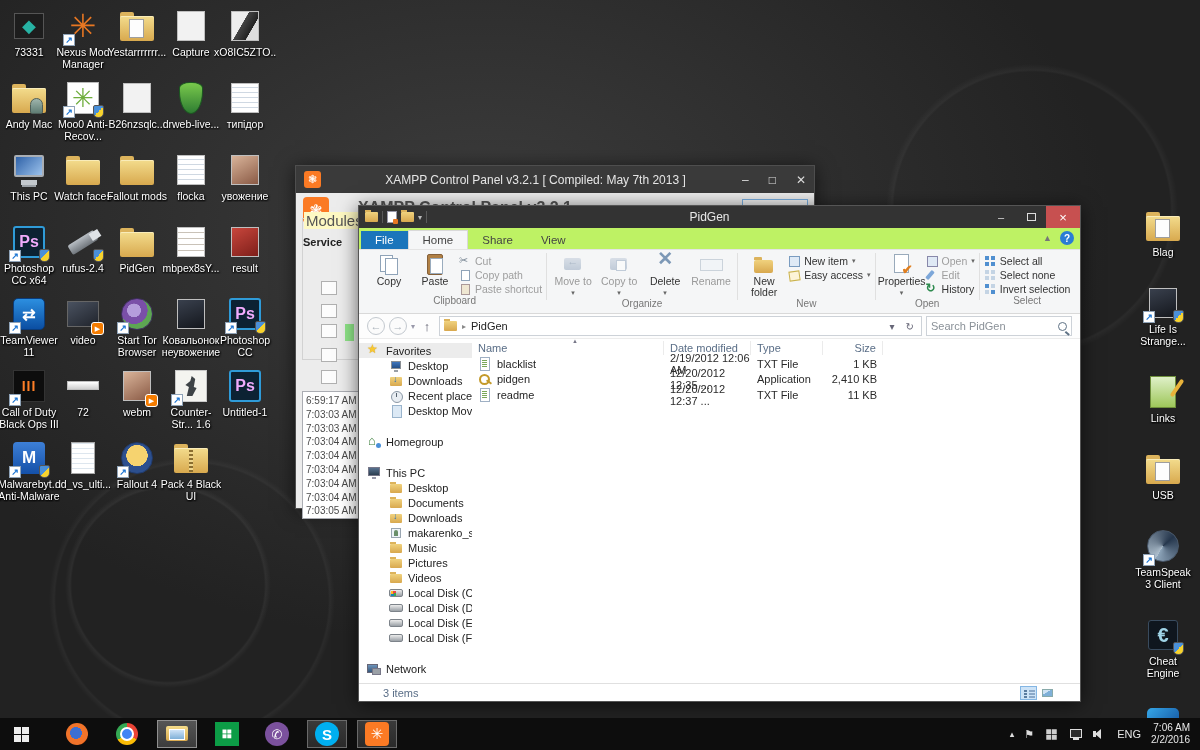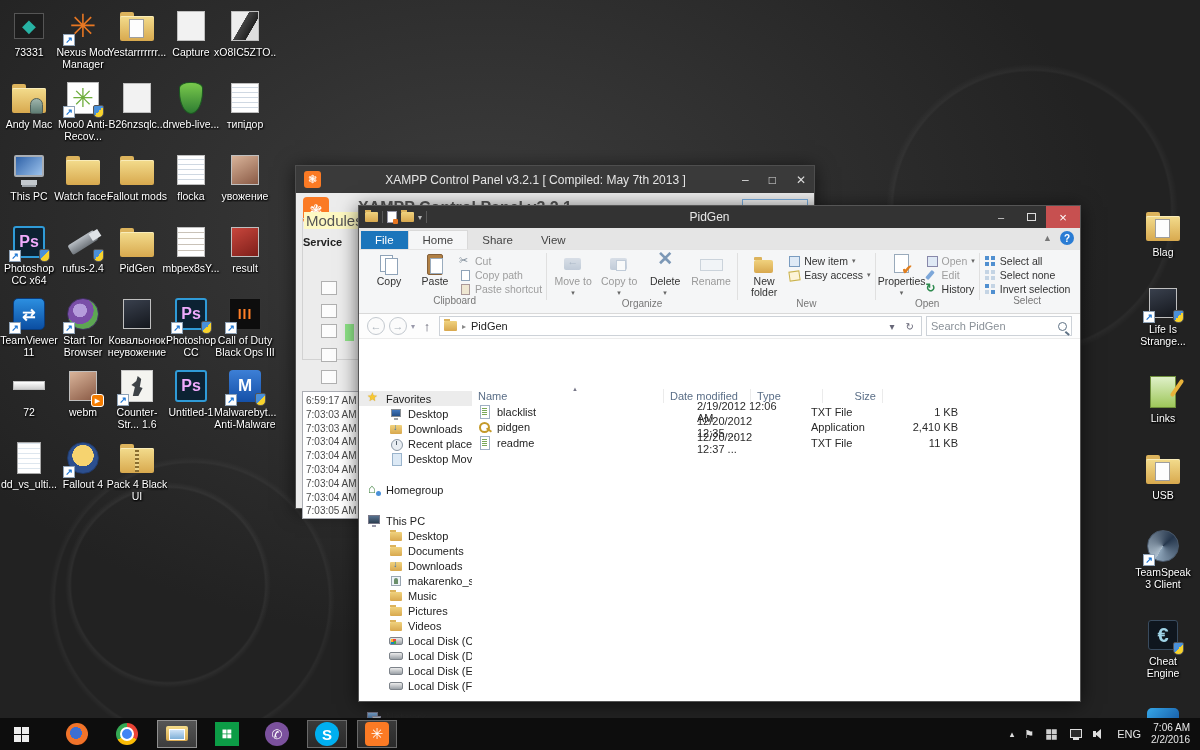--- a/index.html
+++ b/index.html
@@ -103,21 +103,21 @@
   .qpage{width:10px;height:12px;background:#fff;border:1px solid #99a;position:relative;}
   .qpage::after{content:"";position:absolute;right:-2px;bottom:-2px;width:5px;height:5px;background:#e87722;border-radius:1px;}
   .qsep{width:1px;height:12px;background:#5a5a5a;}
   .qdd{font-size:8px;color:#bbb;}
   .etitle .tt{flex:1;text-align:center;font-size:12px;}
   .ebtns{display:flex;height:100%;}
   .ebtn{width:30px;height:100%;display:flex;align-items:center;justify-content:center;color:#ddd;font-size:11px;}
   .ebtn .maxbox{width:9px;height:8px;border:1px solid #ddd;}
   .ebtn.close{width:34px;background:#c75050;color:#fff;font-size:13px;}
   
-  .etabs{height:22px;background:#e5e5e5;border-bottom:1px solid #e4e4e4;display:flex;align-items:flex-end;padding-left:2px;position:relative;}
+  .etabs{height:22px;background:#bef264;border-bottom:1px solid #e4e4e4;display:flex;align-items:flex-end;padding-left:2px;position:relative;}
   .etab{padding:3px 14px 3px;color:#444;font-size:11.5px;}
   .etab.file{background:#1b75bb;color:#fff;padding:3px 14px;}
   .etab.active{background:#f5f6f7;border:1px solid #d9d9d9;border-bottom:none;}
   .etabs .right{position:absolute;right:6px;top:3px;display:flex;gap:8px;align-items:center;}
   .chev{color:#777;font-size:9px;}
   .helpq{width:14px;height:14px;border-radius:50%;background:#2a7cd4;color:#fff;font-size:10px;font-weight:bold;display:flex;align-items:center;justify-content:center;}
   
   .ribbon{height:52px;background:#f5f6f7;display:flex;align-items:stretch;padding:1px 4px 0;}
   .rwrap{height:64px;background:#f5f6f7;border-bottom:1px solid #d9d9d9;}
   .rgroup{display:flex;flex-direction:column;}
@@ -168,21 +168,21 @@
   .abox .crumb{flex:1;display:flex;align-items:center;gap:5px;color:#222;}
   .abox .qfold{flex:none;}
   .sepg{color:#888;font-size:8px;}
   .abtn{color:#667;font-size:10px;padding:0 3px;}
   .sbox{width:146px;height:20px;border:1px solid #cdd2d8;background:#fff;display:flex;align-items:center;padding:0 4px;}
   .sbox input{flex:1;border:none;outline:none;font-size:11px;color:#333;min-width:0;}
   .sbox input::placeholder{color:#8a9198;}
   .mag{width:9px;height:9px;border:1.5px solid #5f7285;border-radius:50%;position:relative;flex:none;}
   .mag::after{content:"";position:absolute;left:7px;top:8px;width:5px;height:1.5px;background:#5f7285;transform:rotate(40deg);transform-origin:0 0;}
   
-  .content{display:flex;height:344px;margin-top:48px;}
+  .content{display:flex;height:344px;}
   .navpane{width:113px;padding-top:4px;overflow:hidden;flex:none;}
   .navpane li{list-style:none;height:15px;display:flex;align-items:center;padding-left:8px;font-size:11px;color:#222;white-space:nowrap;}
   .navpane li.t-c1{padding-left:30px;}
   .navpane li.t-gap{margin-top:16px;}
   .navpane li.t-hl{background:#ececec;}
   .ni{width:14px;height:12px;display:inline-block;position:relative;margin-right:5px;flex:none;}
   .n-star::before{content:"\2605";position:absolute;left:0;top:-3px;color:#f8c832;font-size:12px;text-shadow:0 0 1px #b8881a;}
   .n-desktop::before{content:"";position:absolute;inset:1px 2px 3px 2px;background:linear-gradient(#3f76bd,#244f86);border:1px solid #8a8f94;}
   .n-desktop::after{content:"";position:absolute;left:5px;bottom:0;width:4px;height:2px;background:#9aa0a6;}
   .n-downloads::before{content:"";position:absolute;inset:2px 1px 1px 1px;background:linear-gradient(#f0d27e,#d8a84e);border-radius:1px;}
@@ -204,21 +204,21 @@
   .n-network::after{content:"";position:absolute;right:0;bottom:0;width:7px;height:5px;background:#9aa0a6;border:1px solid #778;}
   
   .files{flex:1;position:relative;padding-top:1px;}
   .fhead{display:flex;height:16px;align-items:center;color:#5a6e87;position:relative;}
   .fhead .hc{border-right:1px solid #ebebeb;height:14px;display:flex;align-items:center;padding-left:6px;}
   .hc.c-name{width:192px;}
   .hc.c-date{width:87px;}
   .hc.c-type{width:72px;}
   .hc.c-size{width:60px;justify-content:flex-end;padding-right:6px;}
   .sortmark{position:absolute;left:100px;top:-2px;font-size:6px;color:#778;}
-  .frow{display:flex;height:15.5px;color:#1f1f1f;gap:27px;}
+  .frow{display:flex;height:15.5px;color:#1f1f1f;}
   .frow .cell{padding-left:6px;display:flex;align-items:center;}
   .cell.c-name{width:192px;}
   .cell.c-date{width:87px;color:#2a2a2a;}
   .cell.c-type{width:72px;color:#2a2a2a;}
   .cell.c-size{width:60px;justify-content:flex-end;padding-right:6px;color:#2a2a2a;}
   .fi{width:14px;height:14px;position:relative;margin-right:5px;flex:none;}
   .f-txt::before{content:"";position:absolute;inset:0 2px;background:#fff;border:1px solid #9fb0c4;}
   .f-txt::after{content:"";position:absolute;left:4px;right:5px;top:3px;height:8px;background:repeating-linear-gradient(0deg,#fff 0 1px,#79a858 1px 2px);}
   .f-key::before{content:"";position:absolute;left:1px;top:2px;width:7px;height:7px;border:2px solid #c49a2a;border-radius:50%;}
   .f-key::after{content:"";position:absolute;left:8px;top:9px;width:6px;height:2px;background:#c49a2a;transform:rotate(35deg);}
@@ -416,20 +416,28 @@
     </span>
     <span class="lbl">result</span>
   </div>
     <div class="dicon t-teamviewer">
     <span class="ic">
       <i class="g">⇄</i>
       <i class="ovl sc"></i>
 
     </span>
     <span class="lbl">TeamViewer 11</span>
+  </div>
+    <div class="dicon t-video">
+    <span class="ic">
+      <i class="g"></i>
+
+      <i class="ovl pl"></i>
+    </span>
+    <span class="lbl">video</span>
   </div>
     <div class="dicon t-globe">
     <span class="ic">
       <i class="g"></i>
       <i class="ovl sc"></i>
 
     </span>
     <span class="lbl">Start Tor Browser</span>
   </div>
     <div class="dicon t-image-dark">

